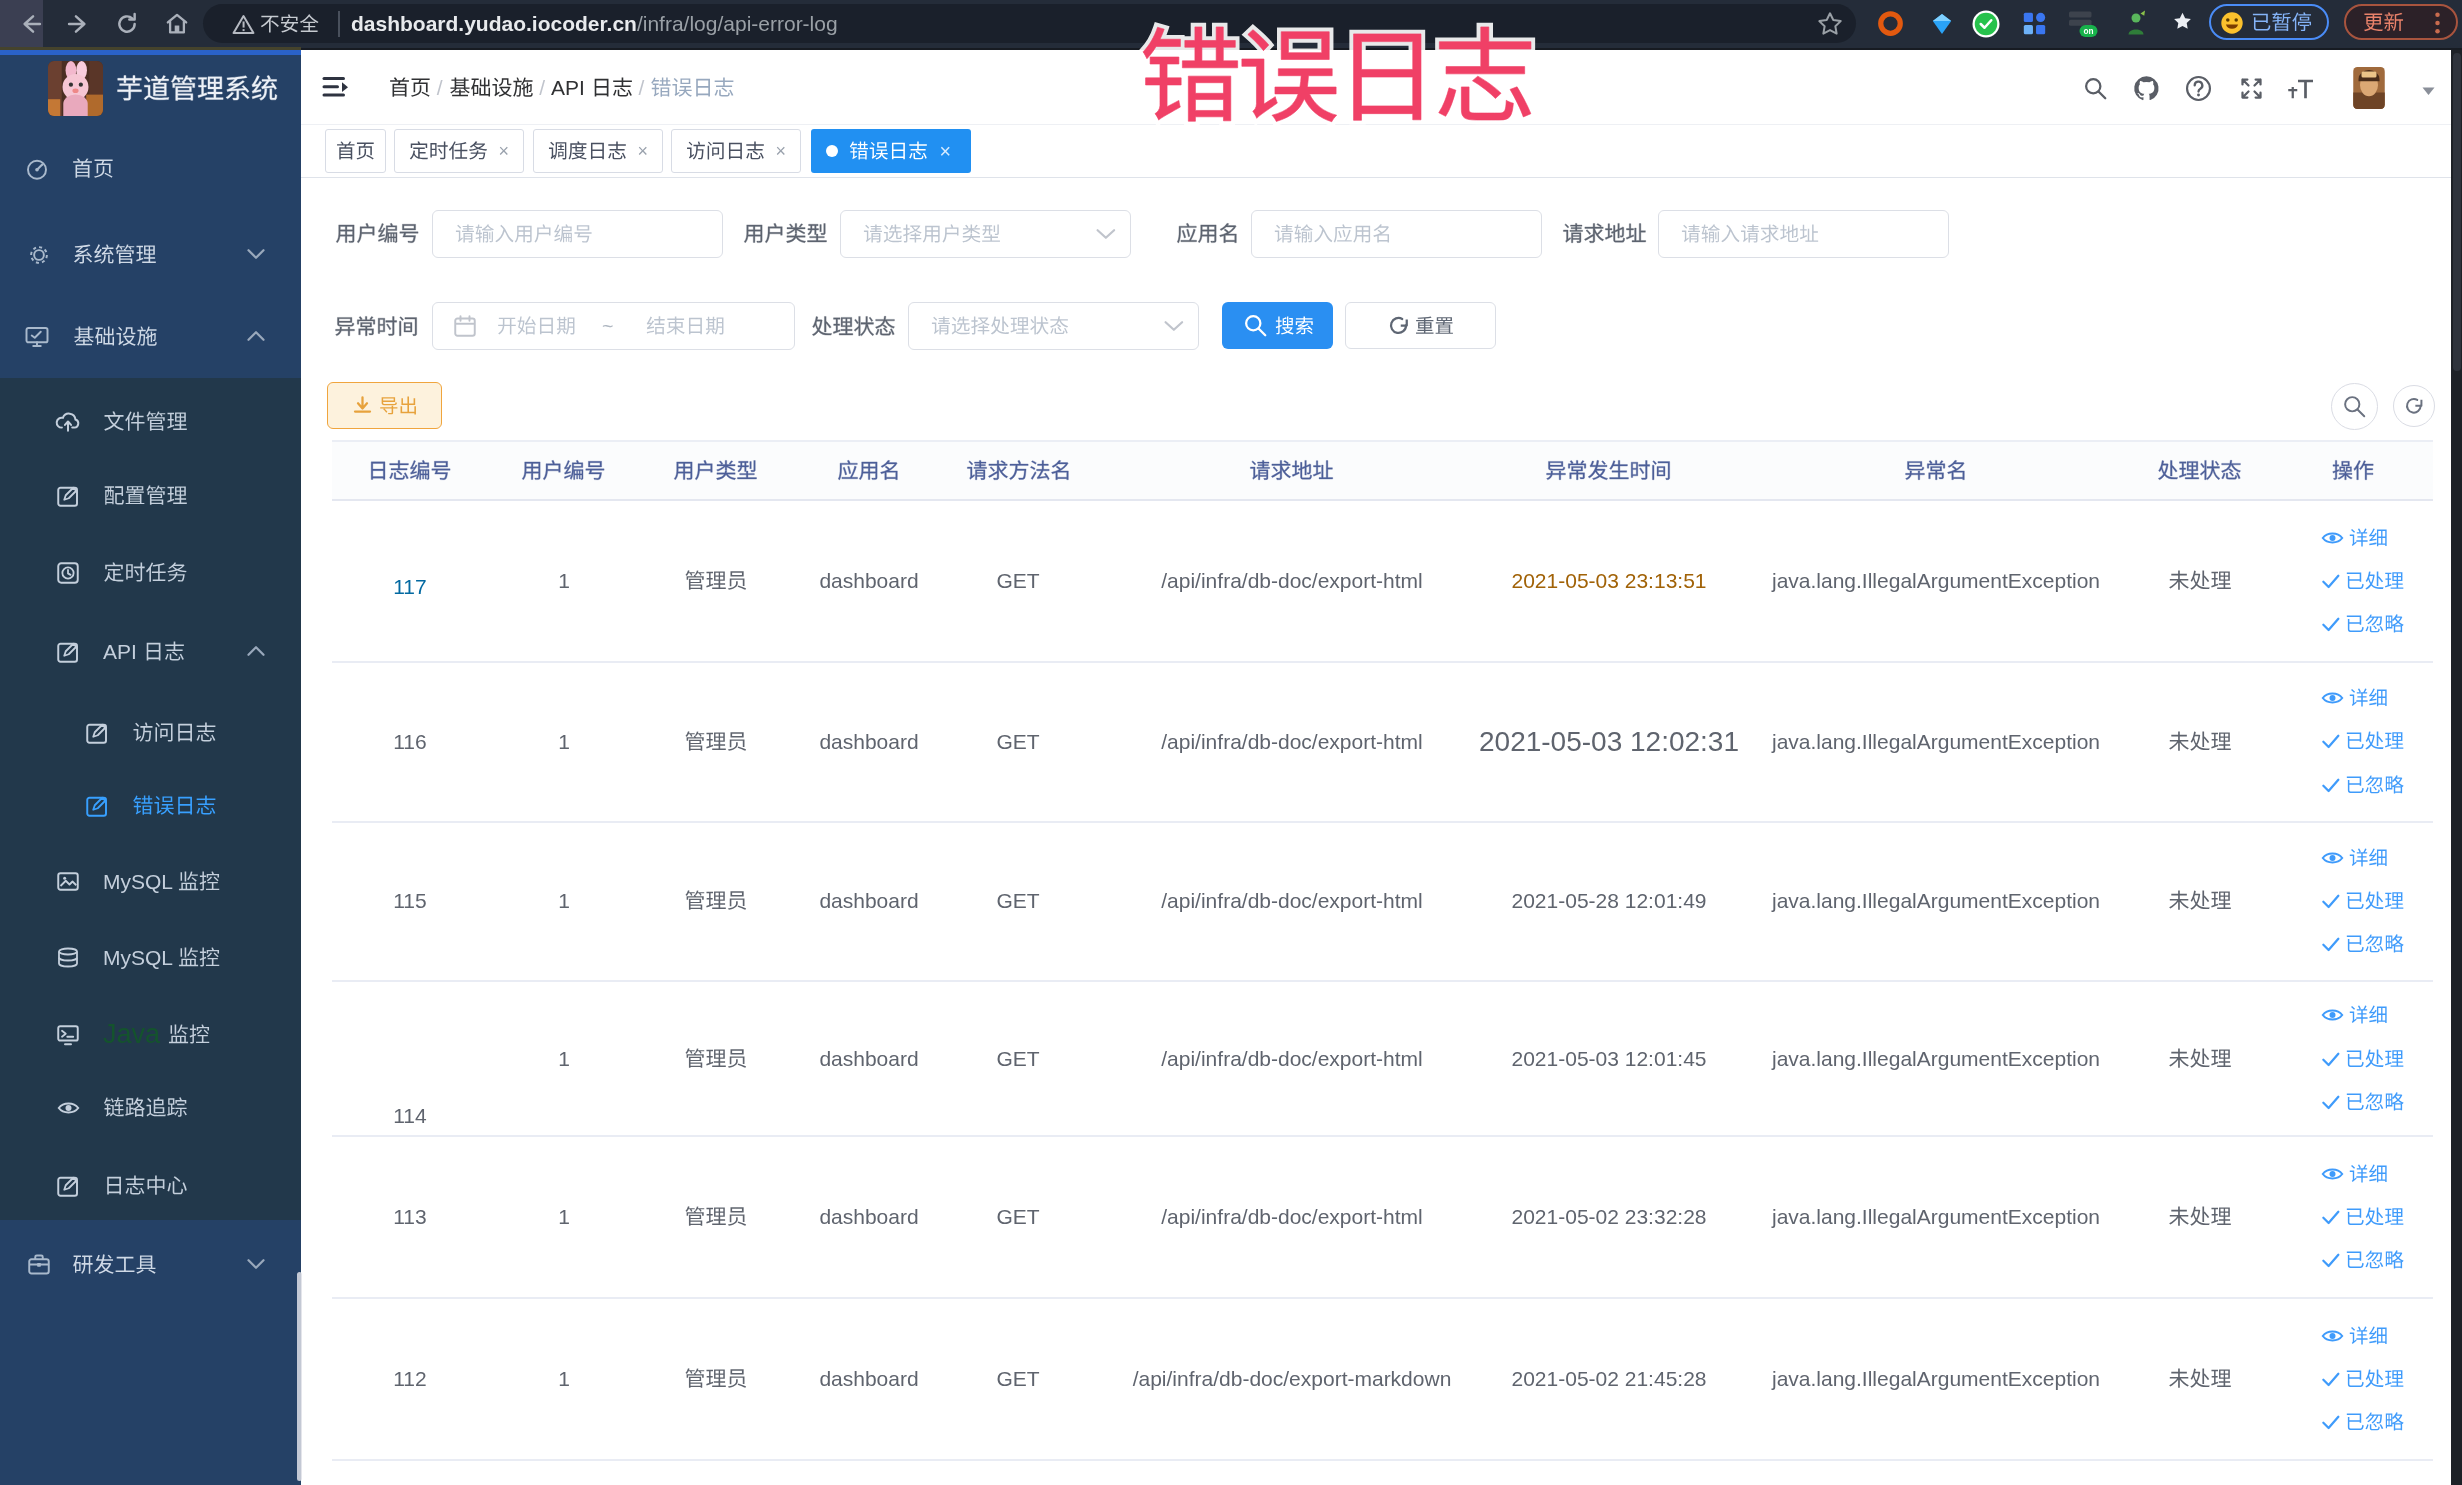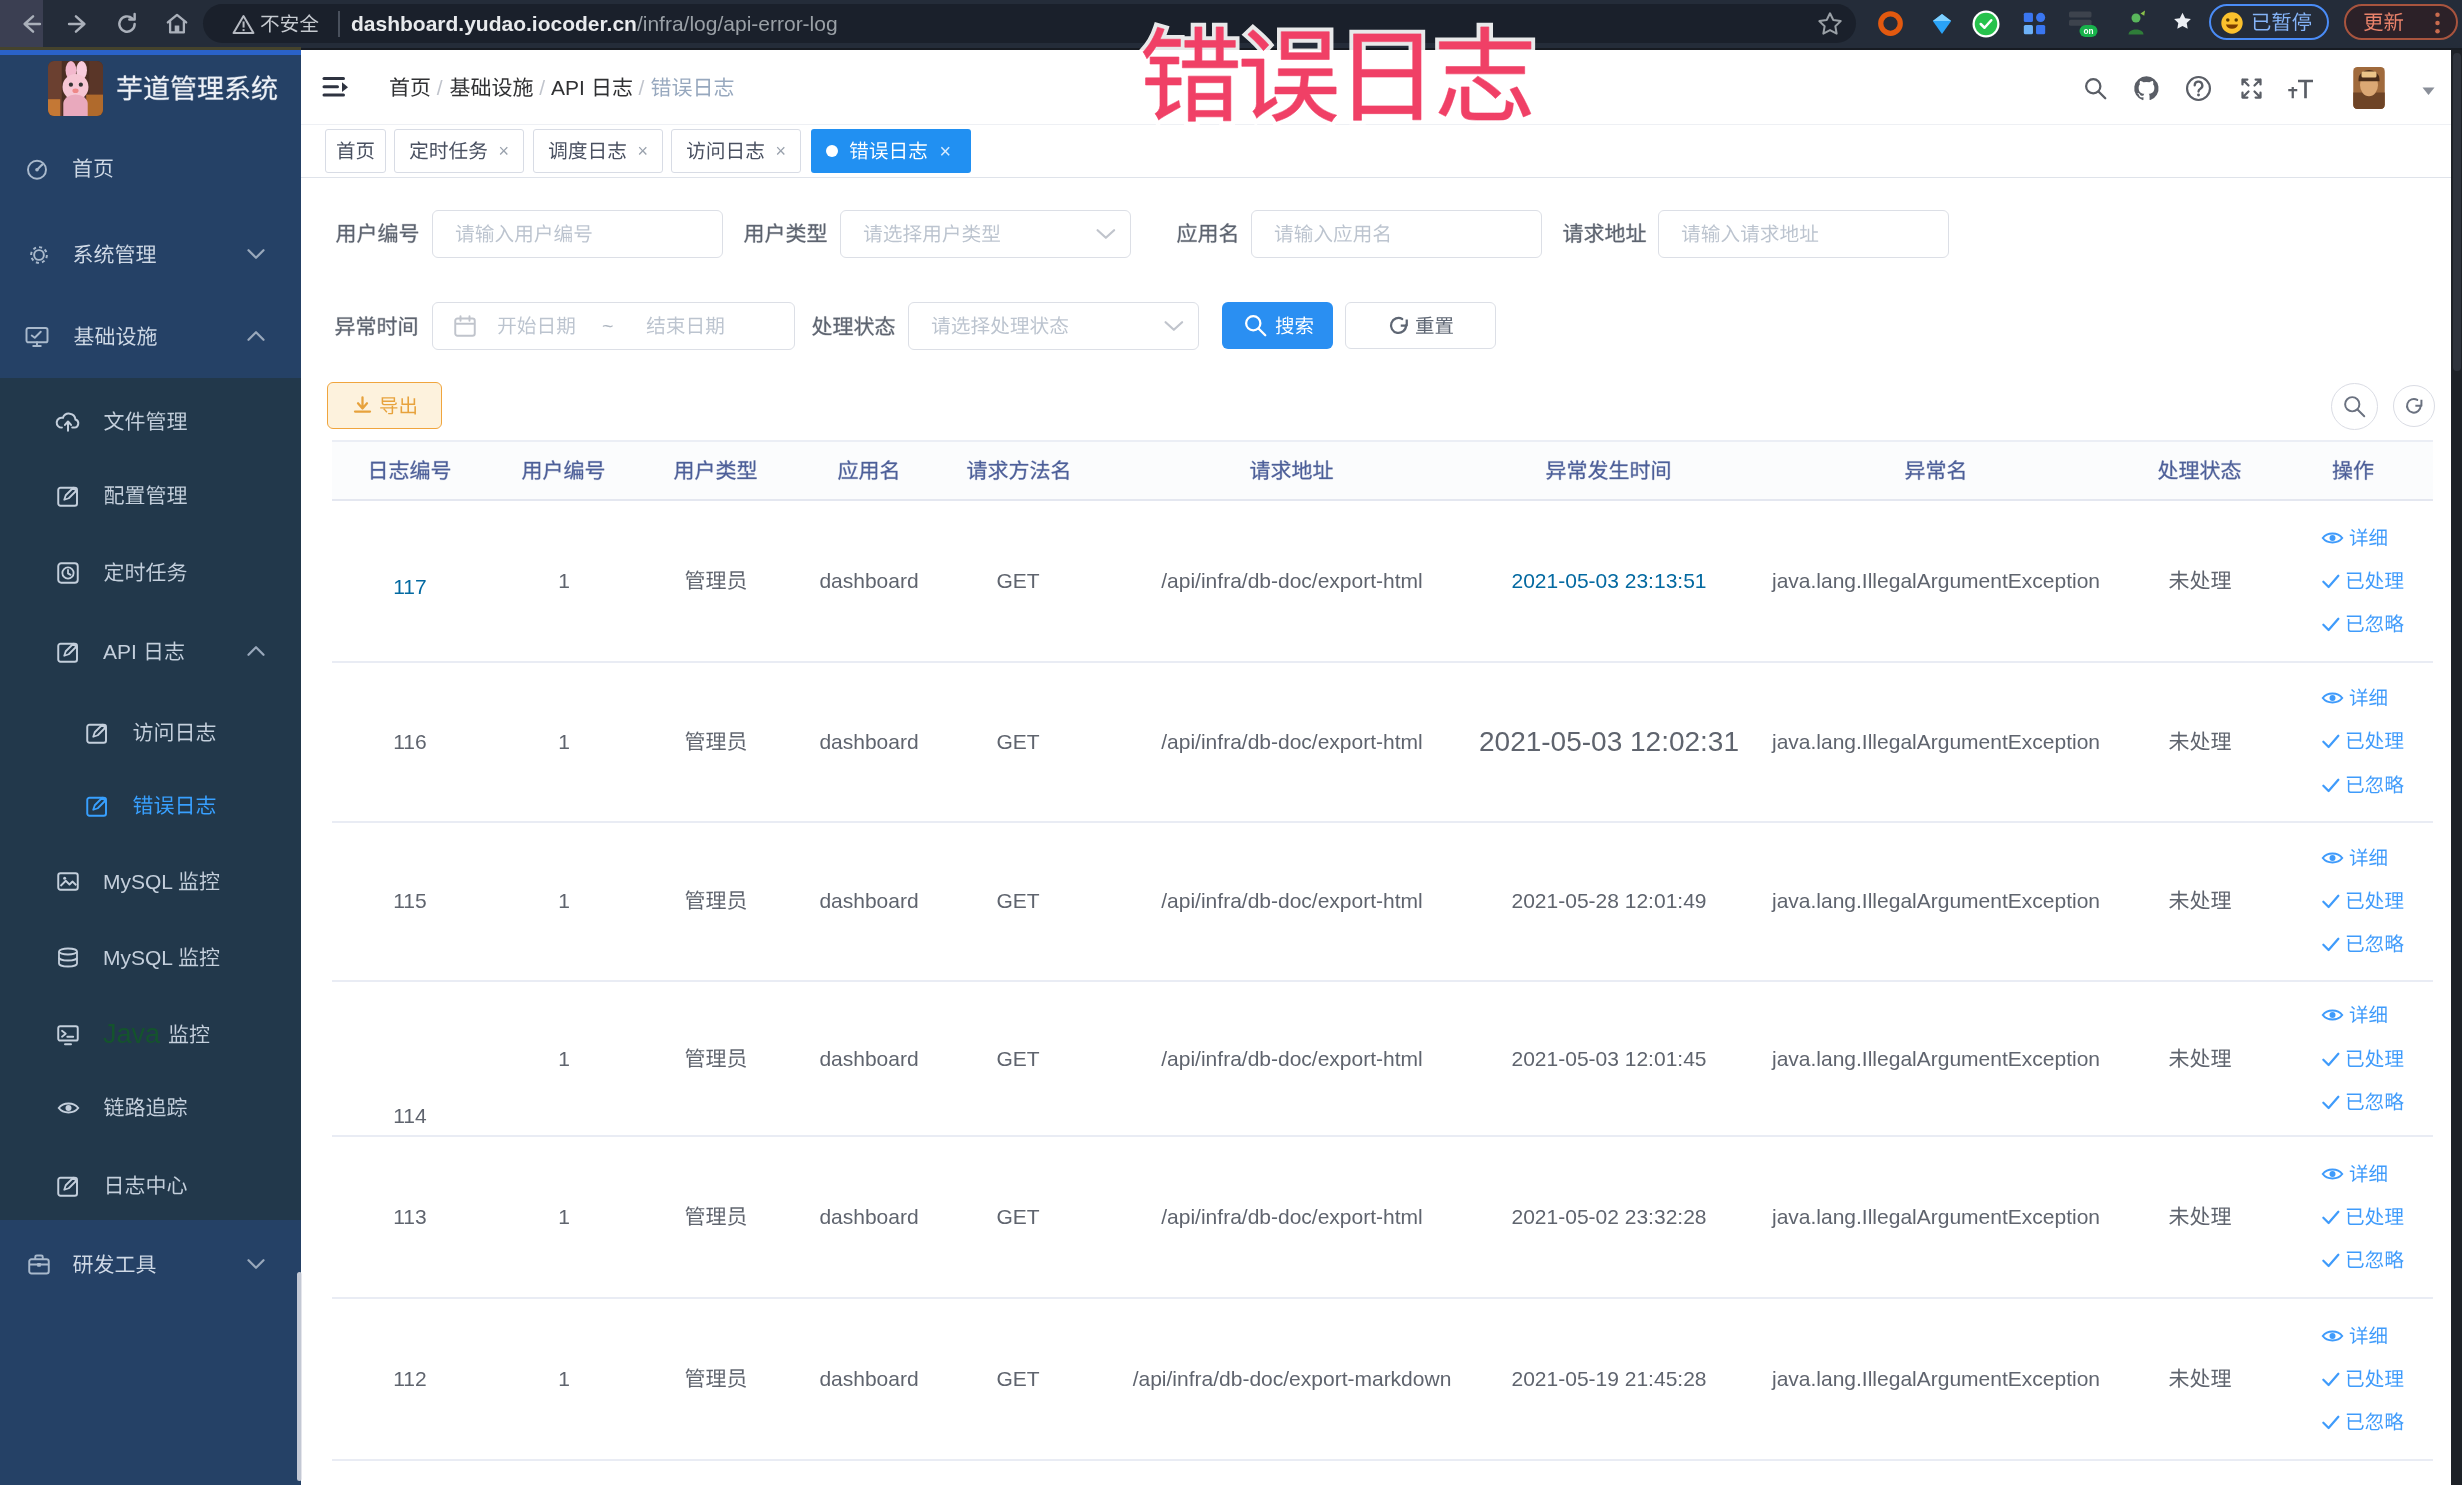--- a/index.html
+++ b/index.html
@@ -695,21 +695,21 @@
 <div class="fx cc" style="left:602px;top:557px;width:227px;height:47px"><svg class="k" width="64" height="21" style="vertical-align:-3px" viewBox="0 0 84 28">
       <g transform="translate(0,24.08) scale(0.02800,-0.02800)" fill="#5f646e">
         <use href="#u7ba1"></use>
         <use href="#u7406" x="1000"></use>
         <use href="#u5458" x="2000"></use>
       </g>
     </svg></div>
 <div class="fx cc" style="left:672px;top:557px;width:394px;height:47px;font-size:21px;color:#5f646e">dashboard</div>
 <div class="fx cc" style="left:821px;top:557px;width:394px;height:47px;font-size:21px;color:#5f646e">GET</div>
 <div class="fx cc" style="left:1095px;top:557px;width:394px;height:47px;font-size:21px;color:#5f646e">/api/infra/db-doc/export-html</div>
-<div class="fx cc" style="left:1412px;top:557px;width:394px;height:47px;font-size:21px;color:#0369a1">2021-05-03 23:13:51</div>
+<div class="fx cc" style="left:1412px;top:557px;width:394px;height:47px;font-size:21px;color:#a16207">2021-05-03 23:13:51</div>
 <div class="fx cc" style="left:1739px;top:557px;width:394px;height:47px;font-size:21px;color:#5f646e">java.lang.IllegalArgumentException</div>
 <div class="fx cc" style="left:2086px;top:557px;width:227px;height:47px"><svg class="k" width="64" height="21" style="vertical-align:-3px" viewBox="0 0 84 28">
       <g transform="translate(0,24.08) scale(0.02800,-0.02800)" fill="#5f646e">
         <use href="#u672a"></use>
         <use href="#u5904" x="1000"></use>
         <use href="#u7406" x="2000"></use>
       </g>
     </svg></div>
 <div class="fx" style="left:2321px;top:518px;height:39px"><svg width="23" height="18" viewBox="0 0 30 24" fill="none">
       <path d="M2 12 C8 4 22 4 28 12 C22 20 8 20 2 12 Z" stroke="#3f9bfb" stroke-width="2.6" fill="none"></path>
@@ -935,21 +935,21 @@
 <div class="fx cc" style="left:602px;top:1355px;width:227px;height:47px"><svg class="k" width="64" height="21" style="vertical-align:-3px" viewBox="0 0 84 28">
       <g transform="translate(0,24.08) scale(0.02800,-0.02800)" fill="#5f646e">
         <use href="#u7ba1"></use>
         <use href="#u7406" x="1000"></use>
         <use href="#u5458" x="2000"></use>
       </g>
     </svg></div>
 <div class="fx cc" style="left:672px;top:1355px;width:394px;height:47px;font-size:21px;color:#5f646e">dashboard</div>
 <div class="fx cc" style="left:821px;top:1355px;width:394px;height:47px;font-size:21px;color:#5f646e">GET</div>
 <div class="fx cc" style="left:1095px;top:1355px;width:394px;height:47px;font-size:21px;color:#5f646e">/api/infra/db-doc/export-markdown</div>
-<div class="fx cc" style="left:1412px;top:1355px;width:394px;height:47px;font-size:21px;color:#5f646e">2021-05-19 21:45:28</div>
+<div class="fx cc" style="left:1412px;top:1355px;width:394px;height:47px;font-size:21px;color:#5f646e">2021-05-02 21:45:28</div>
 <div class="fx cc" style="left:1739px;top:1355px;width:394px;height:47px;font-size:21px;color:#5f646e">java.lang.IllegalArgumentException</div>
 <div class="fx cc" style="left:2086px;top:1355px;width:227px;height:47px"><svg class="k" width="64" height="21" style="vertical-align:-3px" viewBox="0 0 84 28">
       <g transform="translate(0,24.08) scale(0.02800,-0.02800)" fill="#5f646e">
         <use href="#u672a"></use>
         <use href="#u5904" x="1000"></use>
         <use href="#u7406" x="2000"></use>
       </g>
     </svg></div>
 <div class="fx" style="left:2321px;top:1316px;height:39px"><svg width="23" height="18" viewBox="0 0 30 24" fill="none">
       <path d="M2 12 C8 4 22 4 28 12 C22 20 8 20 2 12 Z" stroke="#3f9bfb" stroke-width="2.6" fill="none"></path>

